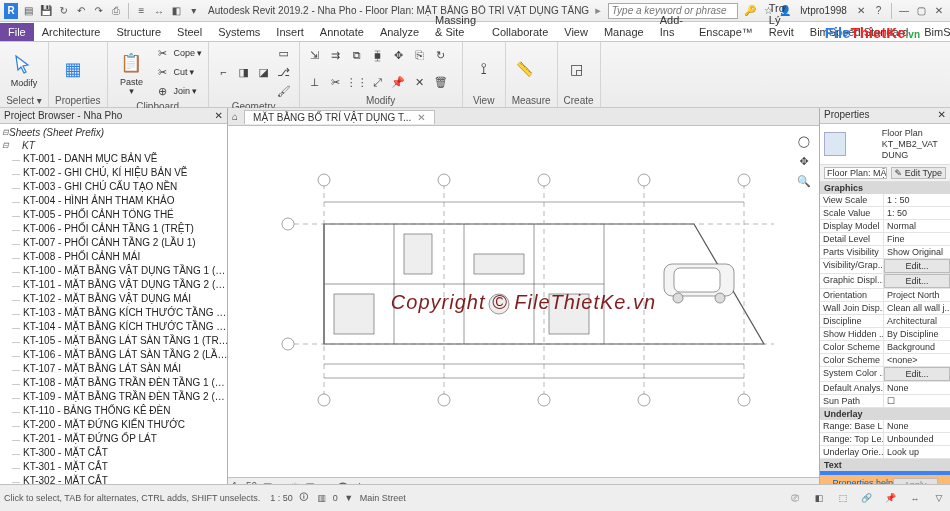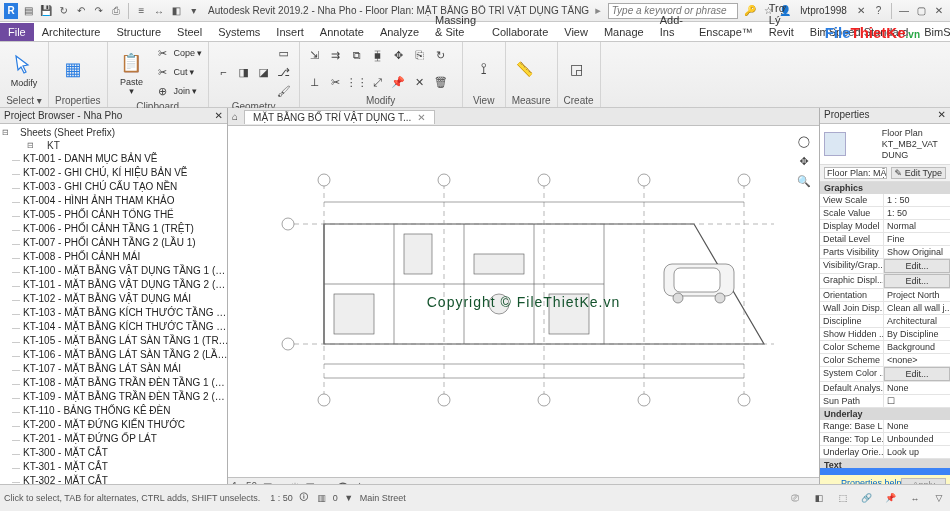--- a/index.html
+++ b/index.html
@@ -38,54 +38,54 @@
 .logo-wm .c { color:#28a745; font-size:10px; }
 
 
 .main { position:absolute; top:108px; bottom:16px; left:0; right:0; display:flex; }
 
 
 .pb { width:228px; border-right:1px solid #b0b0b0; display:flex; flex-direction:column; background:#fff; }
 .pb .hdr { height:16px; background:#eaeaea; border-bottom:1px solid #c0c0c0; font-size:10px; padding:1px 4px; display:flex; justify-content:space-between; align-items:center; }
 .pb .hdr .x { cursor:pointer; }
 .pb .tree { flex:1; overflow:auto; font-size:10px; padding:2px 0; }
-.pb .node { padding:0 2px 0 20px; white-space:nowrap; cursor:pointer; line-height:13px; position:relative; }
+.pb .node { padding:0 2px 0 9px; white-space:nowrap; cursor:pointer; line-height:13px; position:relative;font-style:italic; }
 .pb .node::before { content:"⊞"; position:absolute; left:2px; font-size:8px; color:#666; }
 .pb .node.open::before { content:"⊟"; }
 .pb .leaf { padding-left:12px; white-space:nowrap; cursor:pointer; line-height:13px; color:#222; }
 .pb .leaf::before { content:"—"; color:#999; margin-right:3px; font-size:8px; }
 
 
 .canvas { flex:1; display:flex; flex-direction:column; border-right:1px solid #b0b0b0; }
 .canv-tabs { height:18px; background:#e8e8e8; border-bottom:1px solid #c0c0c0; display:flex; align-items:center; font-size:10px; }
 .canv-tab { background:#fff; border:1px solid #c0c0c0; border-bottom:none; padding:1px 8px; display:flex; align-items:center; gap:6px; margin-left:2px; }
 .canv-tab .x { cursor:pointer; color:#888; }
 .draw { flex:1; background:#fff; position:relative; overflow:hidden; }
 .floorplan { position:absolute; left:50%; top:48%; transform:translate(-50%,-50%); }
-.wm-text { position:absolute; top:50%; left:50%; transform:translate(-50%,-50%); font-size:14px; color:#14532d; pointer-events:none; letter-spacing:1px; }
+.wm-text { position:absolute; top:50%; left:50%; transform:translate(-50%,-50%); font-size:20px; color:#7f1d1d; font-style:italic; pointer-events:none; letter-spacing:1px; }
 
 .vc-bar { height:18px; background:#eee; border-top:1px solid #c0c0c0; display:flex; align-items:center; gap:6px; padding:0 4px; font-size:10px; color:#555; }
 .vc-bar .item { cursor:pointer; }
 
 
 .props { width:130px; background:#f6f6f6; display:flex; flex-direction:column; font-size:10px; }
 .props .hdr { height:16px; background:#eaeaea; border-bottom:1px solid #c0c0c0; padding:1px 4px; display:flex; justify-content:space-between; }
 .props .type-sel { padding:4px; display:flex; gap:4px; align-items:center; border-bottom:1px solid #ddd; background:#fff; }
 .props .type-sel .thumb { width:28px; height:24px; background:#dbe7f3; border:1px solid #aac; }
 .props .type-sel .lbls { font-size:9px; line-height:1.2;margin-left:32px; }
 .props .instrow { display:flex; padding:2px 4px; gap:4px; border-bottom:1px solid #ddd; background:#f2f2f2; align-items:center; }
 .props .instrow .sel { flex:1; border:1px solid #bbb; background:#fff; font-size:9px; padding:0 2px; white-space:nowrap; overflow:hidden; }
 .props .instrow .edit { border:1px solid #bbb; background:#e8e8e8; font-size:9px; padding:0 3px; cursor:pointer; }
 .props .grid { flex:1; overflow:auto; }
 .props .grp { background:#d9d9d9; font-weight:bold; padding:1px 4px; font-size:9px; }
 .props .row { display:flex; border-bottom:1px solid #e4e4e4; background:#fff; }
 .props .row .k { width:64px; padding:1px 3px; font-size:9px; color:#333; white-space:nowrap; overflow:hidden; border-right:1px solid #e4e4e4; }
 .props .row .v { flex:1; padding:1px 3px; font-size:9px; white-space:nowrap; overflow:hidden; }
 .props .row .btn { background:#e6e6e6; border:1px solid #bbb; text-align:center; cursor:pointer; font-size:9px; }
-.props .foot { padding:3px 4px; display:flex; justify-content:flex-end; border-top:7px solid #3b82f6; background:#fef9c3; }
+.props .foot { padding:3px 4px; display:flex; justify-content:center; border-top:4px solid #3b82f6; background:#fdba74; }
 .props .foot a { color:#06c; text-decoration:underline; cursor:pointer; font-size:9px; }
 .props .foot .apply { border:1px solid #bbb; background:#e2e2e2; padding:1px 10px; font-size:9px; cursor:pointer; color:#888; }
 
 
 .status { position:absolute; bottom:0; left:0; right:0; height:27px; background:#eee; border-top:1px solid #c0c0c0; display:flex; align-items:center; font-size:9px; color:#555; padding:0 4px; gap:10px; }
 .status .mid { flex:1; display:flex; align-items:center; gap:4px; }
 .status .ico { width:14px; height:14px; display:inline-flex; align-items:center; justify-content:center; cursor:pointer; }
 
 svg { display:block; }
 </style>
@@ -235,21 +235,21 @@
 
 <div class="main">
 
   <div class="pb">
     <div class="hdr">
       <span>Project Browser - Nha Pho</span>
       <span class="x">✕</span>
     </div>
     <div class="tree" id="pb-tree">
         <div class="node open">Sheets (Sheet Prefix)</div>
-        <div class="node open" style="padding-left: 22px; margin-left: 25px;">KT</div>
+        <div class="node open" style="padding-left: 22px;">KT</div>
         <div class="leaf">KT-001 - DANH MỤC BẢN VẼ</div>
         <div class="leaf">KT-002 - GHI CHÚ, KÍ HIỆU BẢN VẼ</div>
         <div class="leaf">KT-003 - GHI CHÚ CẤU TẠO NỀN</div>
         <div class="leaf">KT-004 - HÌNH ẢNH THAM KHẢO</div>
         <div class="leaf">KT-005 - PHỐI CẢNH TỔNG THỂ</div>
         <div class="leaf">KT-006 - PHỐI CẢNH TẦNG 1 (TRỆT)</div>
         <div class="leaf">KT-007 - PHỐI CẢNH TẦNG 2 (LẦU 1)</div>
         <div class="leaf">KT-008 - PHỐI CẢNH MÁI</div>
         <div class="leaf">KT-100 - MẶT BẰNG VẬT DỤNG TẦNG 1 (…</div>
         <div class="leaf">KT-101 - MẶT BẰNG VẬT DỤNG TẦNG 2 (…</div>

